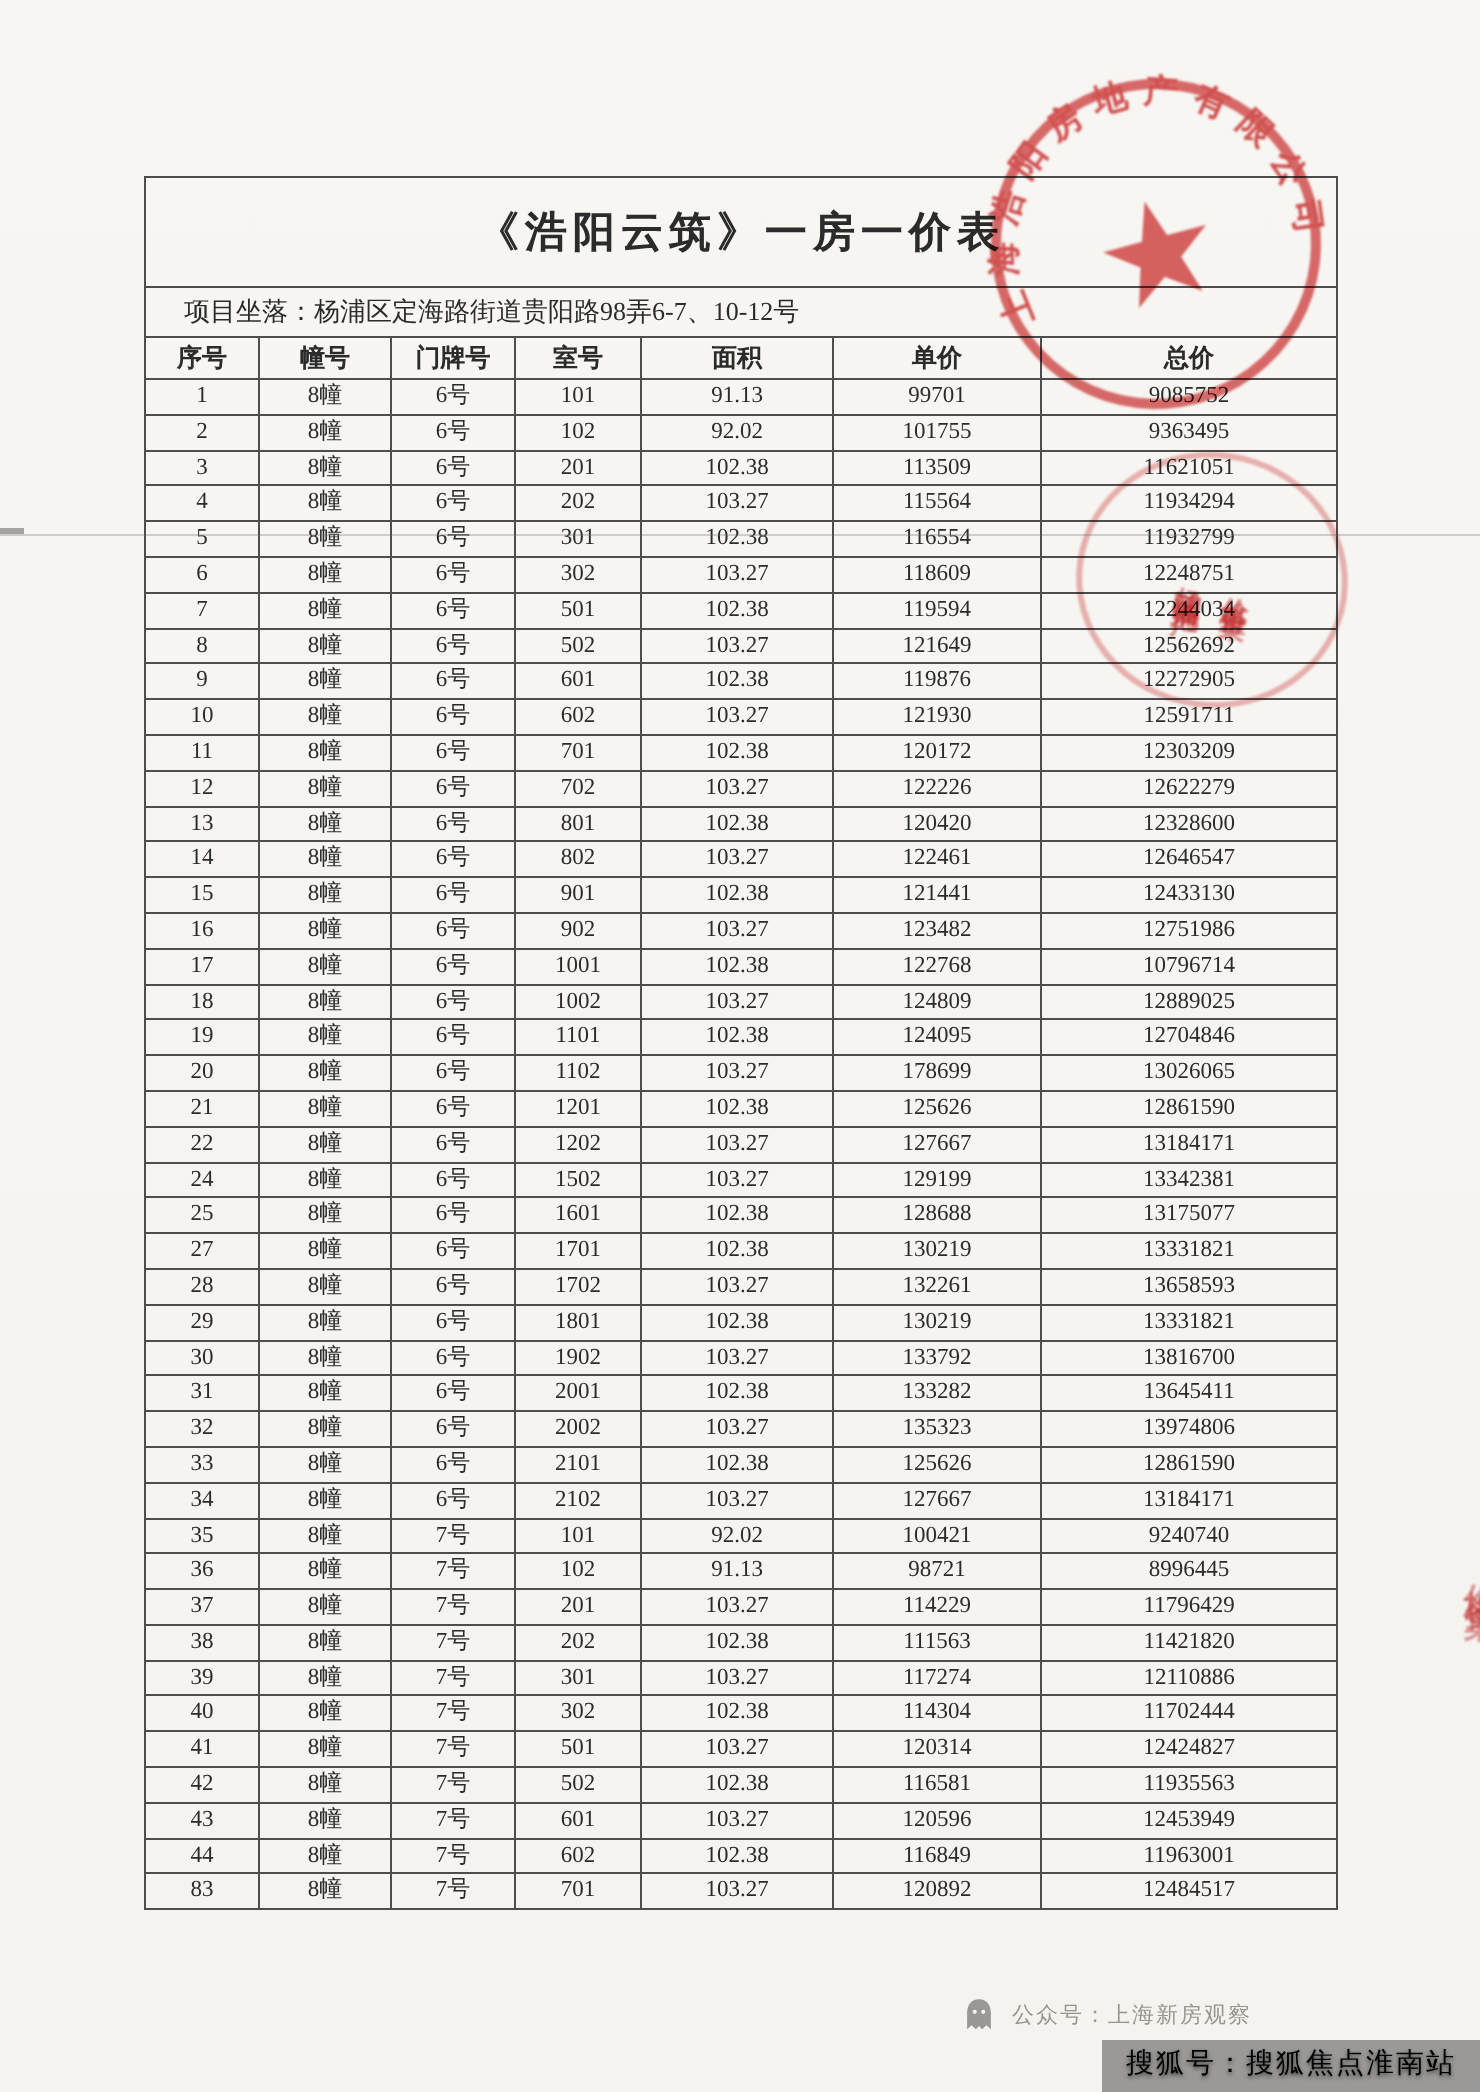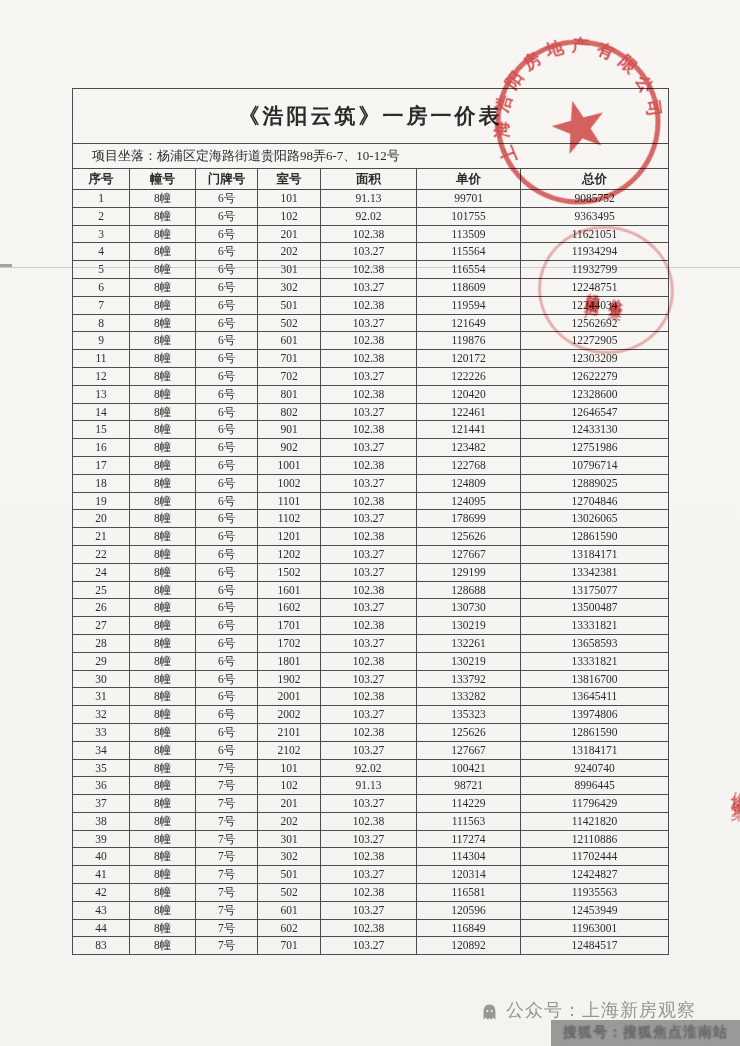--- a/index.html
+++ b/index.html
@@ -42,27 +42,27 @@
   .seal-edge{
     position:absolute;right:-9px;top:778px;writing-mode:vertical-rl;
     color:rgba(200,40,40,.45);font-size:16px;letter-spacing:4px;
     font-weight:bold;filter:blur(.5px);mix-blend-mode:multiply;pointer-events:none;
   }
   
   .scan-line{position:absolute;left:0;top:267px;width:740px;height:1px;background:rgba(110,110,110,.30);}
   .scan-tick{position:absolute;left:0;top:264px;width:12px;height:3px;background:rgba(80,80,80,.5);}
   
   .wechat-mark{
-    position:absolute;left:480px;top:998px;display:flex;align-items:flex-end;gap:7px;
-    color:#979590;font-size:18px;letter-spacing:1px;
+    position:absolute;left:480px;top:998px;display:flex;align-items:center;gap:7px;
+    color:#979590;font-size:11px;letter-spacing:1px;
     font-family:Liberation Serif, serif;
   }
   .sohu-mark{
     position:absolute;right:0;bottom:0;padding:3px 12px 5px 12px;
-    background:rgba(45,45,45,.45);color:#737373;font-size:14px;letter-spacing:1px;
+    background:rgba(45,45,45,.45);color:#000000;font-size:14px;letter-spacing:1px;
     font-family:"Liberation Sans","DejaVu Sans",sans-serif;
     text-shadow:0 1px 2px rgba(0,0,0,.6);
   }
 </style>
 </head>
 <body>
 
 <table class="doc-table">
   <colgroup>
     <col style="width:57px">
@@ -166,20 +166,29 @@
       <tr>
         <td>9</td>
         <td>8幢</td>
         <td>6号</td>
         <td>601</td>
         <td>102.38</td>
         <td>119876</td>
         <td>12272905</td>
       </tr>
       <tr>
+        <td>10</td>
+        <td>8幢</td>
+        <td>6号</td>
+        <td>602</td>
+        <td>103.27</td>
+        <td>121930</td>
+        <td>12591711</td>
+      </tr>
+      <tr>
         <td>11</td>
         <td>8幢</td>
         <td>6号</td>
         <td>701</td>
         <td>102.38</td>
         <td>120172</td>
         <td>12303209</td>
       </tr>
       <tr>
         <td>12</td>
@@ -290,29 +299,20 @@
         <td>13342381</td>
       </tr>
       <tr>
         <td>25</td>
         <td>8幢</td>
         <td>6号</td>
         <td>1601</td>
         <td>102.38</td>
         <td>128688</td>
         <td>13175077</td>
-      </tr>
-      <tr>
-        <td>26</td>
-        <td>8幢</td>
-        <td>6号</td>
-        <td>1602</td>
-        <td>103.27</td>
-        <td>130730</td>
-        <td>13500487</td>
       </tr>
       <tr>
         <td>27</td>
         <td>8幢</td>
         <td>6号</td>
         <td>1701</td>
         <td>102.38</td>
         <td>130219</td>
         <td>13331821</td>
       </tr>

